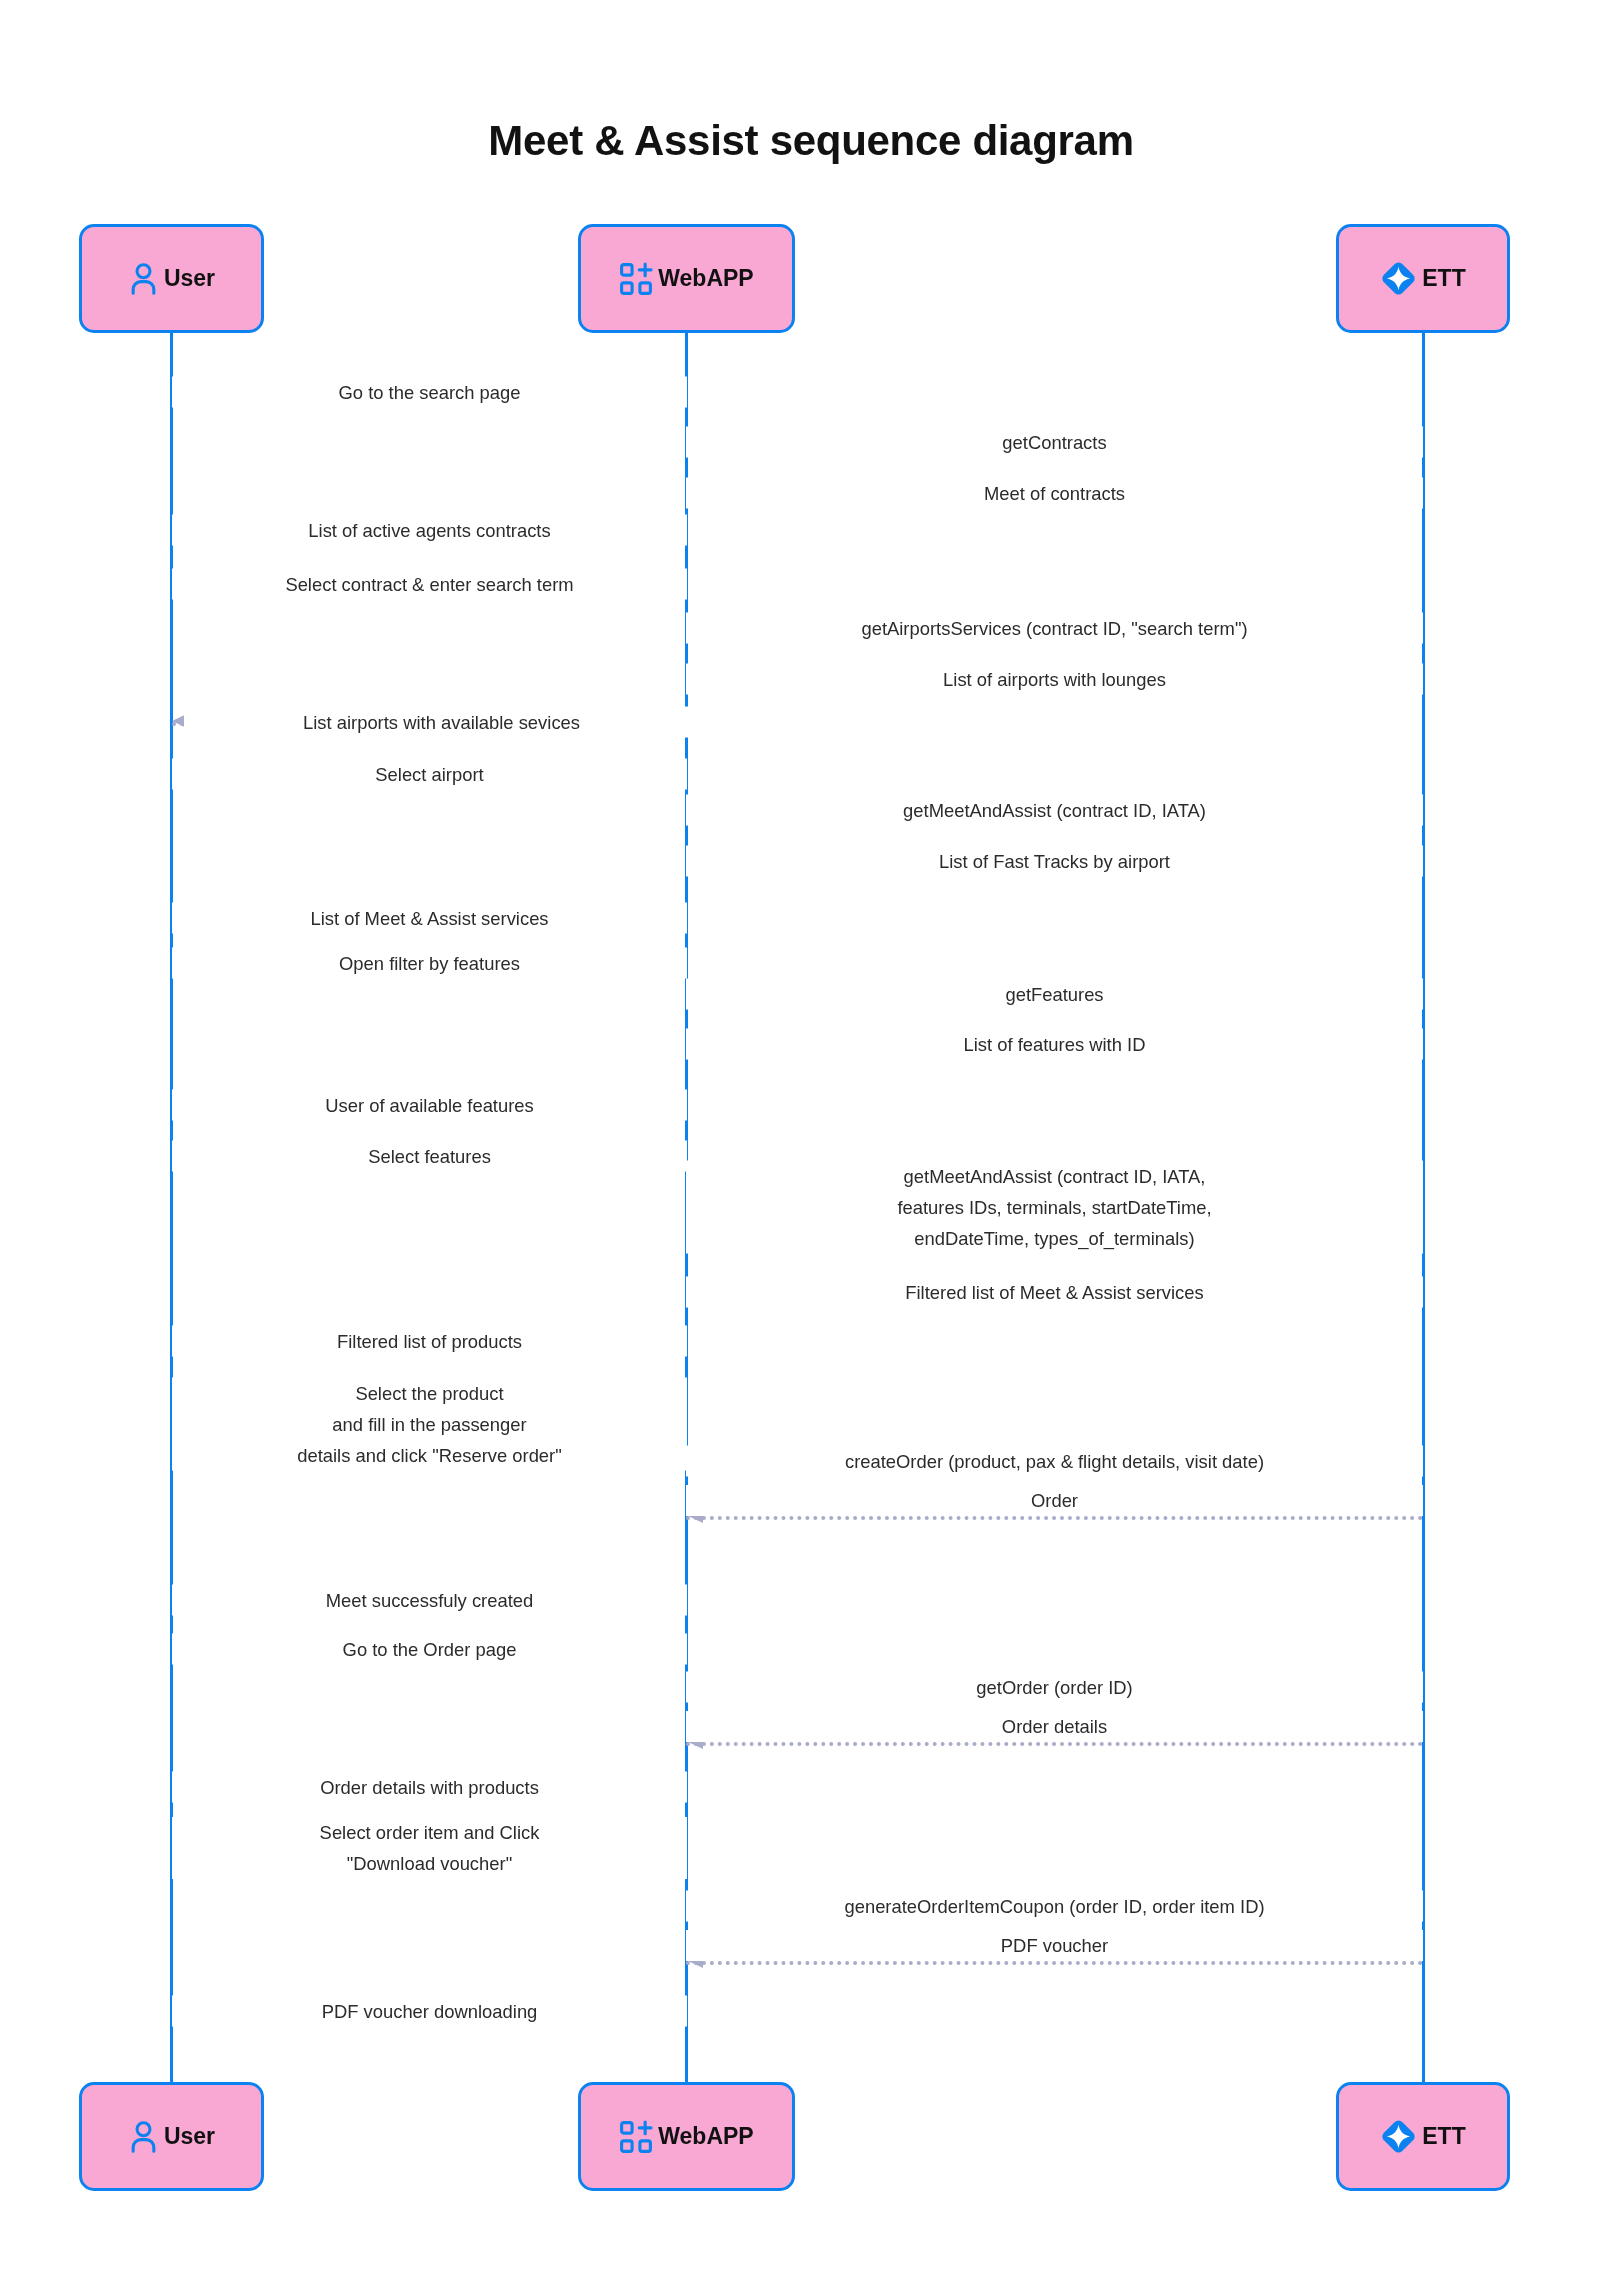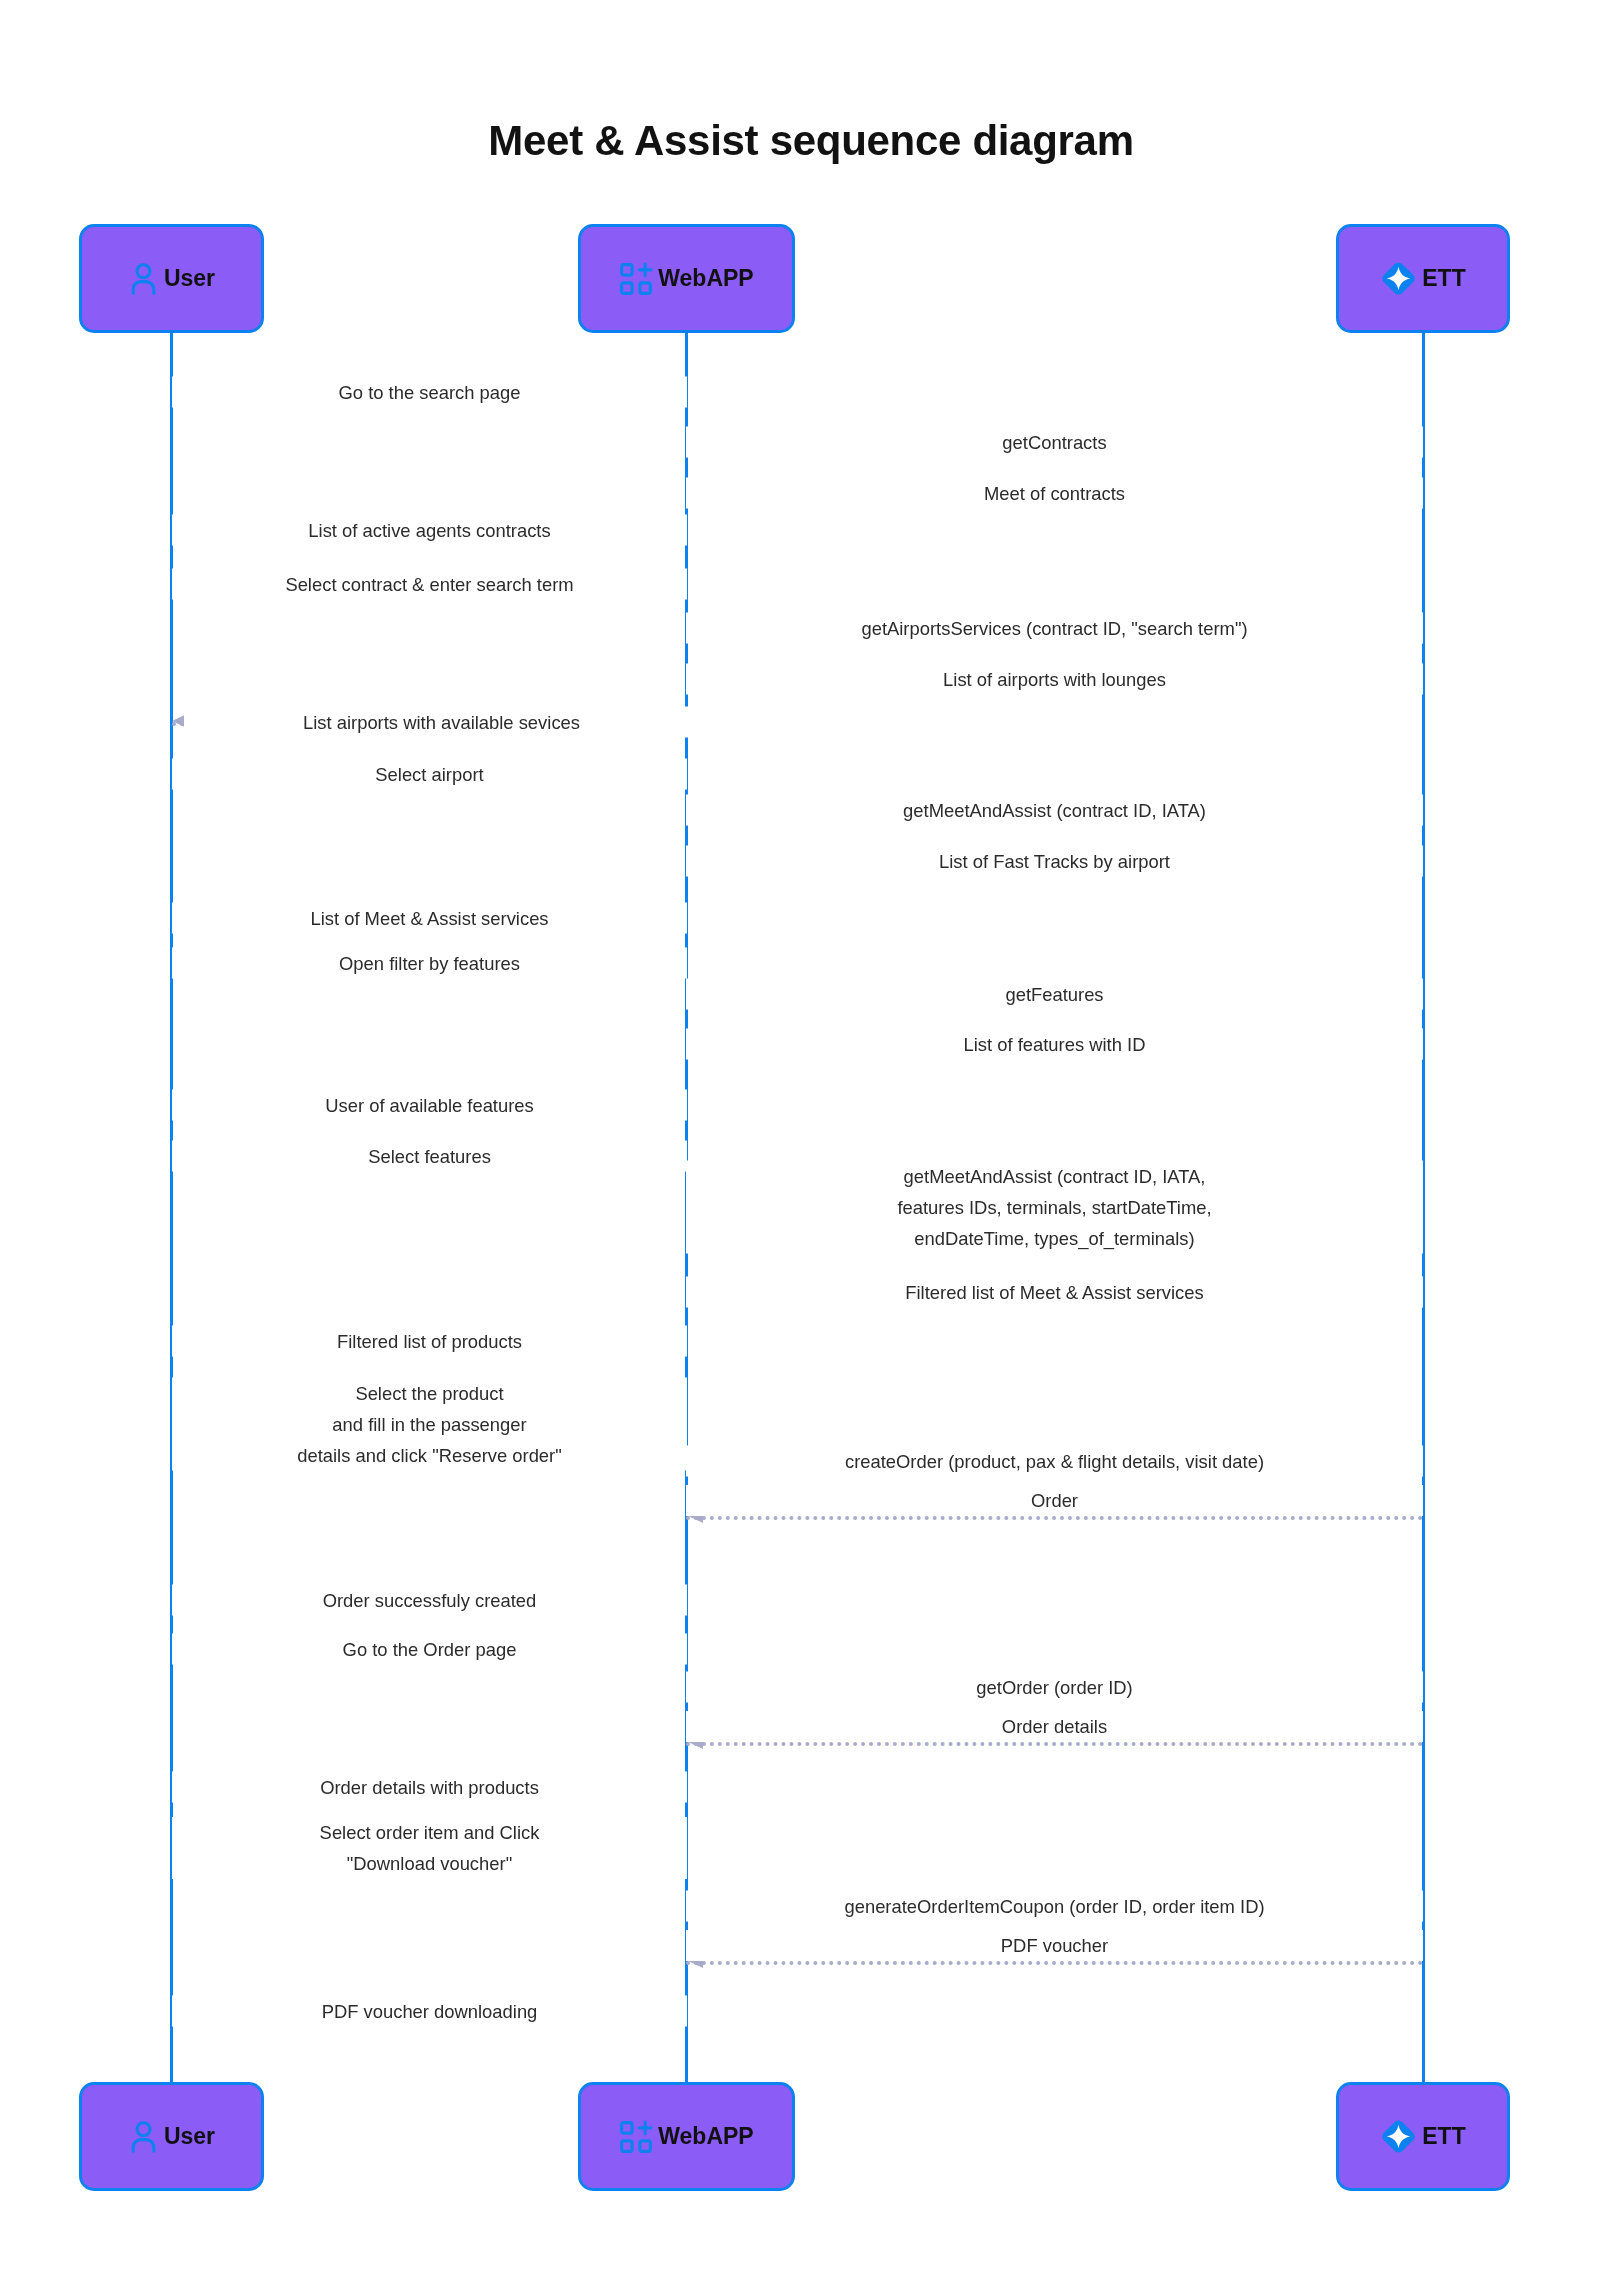--- a/index.html
+++ b/index.html
@@ -26,21 +26,21 @@
     color: #121212;
     letter-spacing: -0.3px;
   }
 
   
   .actor-box {
     position: absolute;
     box-sizing: border-box;
     border: 3.4px solid #0b82f0;
     border-radius: 15px;
-    background: #8b5cf6;
+    background: #f9a8d4;
     display: flex;
     align-items: center;
     justify-content: center;
     gap: 5px;
   }
   .actor-label {
     font-size: 23px;
     font-weight: bold;
     color: #111111;
     white-space: nowrap;
@@ -273,21 +273,21 @@
     <div class="msg-text" style="left: 0px; width: 737px;">createOrder (product, pax &amp; flight details, visit date)</div>
   </div>
 <div class="msg" style="left: 686px; top: 1516px; width: 737px;">
     <div class="msg-line dotted" style="width: 737px;"></div>
     <div class="msg-head left" style="left: 0px;"></div>
     <div class="msg-text above" style="left: 0px; width: 737px;">Order</div>
   </div>
 <div class="msg" style="left: 172px; top: 1600px; width: 515px;">
     <div class="msg-line dotted" style="width: 515px;"></div>
     <div class="msg-head left" style="left: 0px;"></div>
-    <div class="msg-text" style="left: 0px; width: 515px;">Order successfuly created</div>
+    <div class="msg-text" style="left: 0px; width: 515px;">Meet successfuly created</div>
   </div>
 <div class="msg" style="left: 172px; top: 1649px; width: 515px;">
     <div class="msg-line" style="width: 515px;"></div>
     <div class="msg-head right" style="right: 0px;"></div>
     <div class="msg-text" style="left: 0px; width: 515px;">Go to the Order page</div>
   </div>
 <div class="msg" style="left: 686px; top: 1687px; width: 737px;">
     <div class="msg-line" style="width: 737px;"></div>
     <div class="msg-head right" style="right: 0px;"></div>
     <div class="msg-text" style="left: 0px; width: 737px;">getOrder (order ID)</div>

